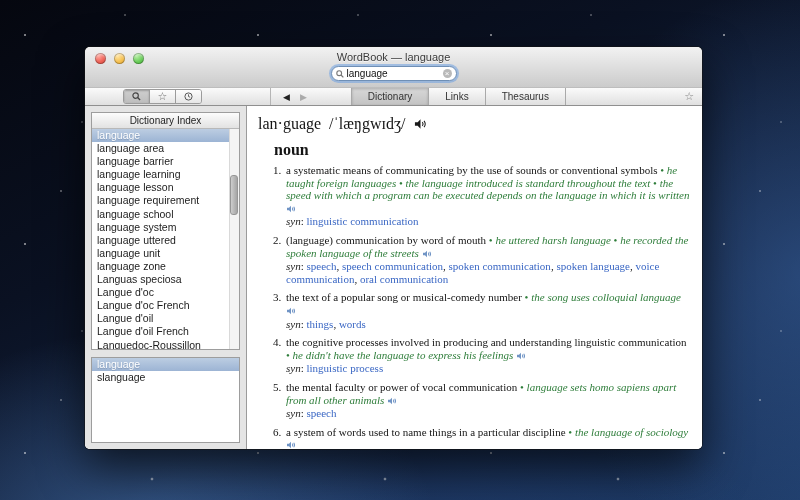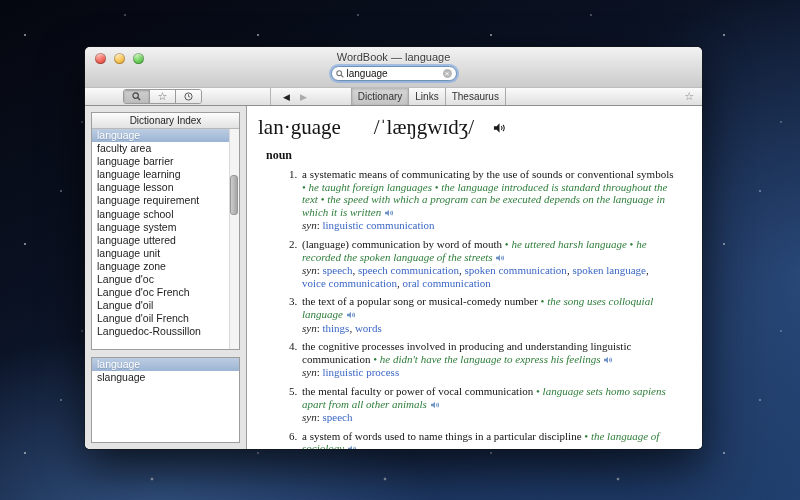--- a/index.html
+++ b/index.html
@@ -41,21 +41,21 @@
     border-bottom:1px solid #8f8f8f;display:flex;align-items:stretch;font-size:10px;color:#333;}
   .seggroup{display:flex;margin-left:38px;align-self:center;border:1px solid #9b9b9b;border-radius:3px;overflow:hidden;height:13px;}
   .seg{width:25px;display:flex;align-items:center;justify-content:center;background:linear-gradient(#fdfdfd,#e6e6e6);border-right:1px solid #9b9b9b;}
   .seg:last-child{border-right:0;}
   .seg.active{background:linear-gradient(#cfcfcf,#bdbdbd);box-shadow:inset 0 1px 2px rgba(0,0,0,.25);}
   .navarrows{display:flex;align-items:center;gap:10px;margin-left:68px;font-size:9px;}
   .navarrows .divider{width:1px;height:17px;background:#b5b5b5;margin-right:2px;}
   .arrow-back{color:#222;}
   .arrow-fwd{color:#aaa;}
   .tabbar{display:flex;align-items:stretch;margin-left:44px;}
-  .tab{display:flex;align-items:center;padding:0 6px;border-left:1px solid #a9a9a9;color:#333;}
+  .tab{display:flex;align-items:center;padding:0 16px;border-left:1px solid #a9a9a9;color:#333;}
   .tab:last-child{border-right:1px solid #a9a9a9;}
   .tab.active{background:linear-gradient(#d8d8d8,#c3c3c3);box-shadow:inset 0 1px 3px rgba(0,0,0,.2);}
   .tabsrow .spacer{flex:1;}
   .star-right{display:flex;align-items:center;margin-right:8px;color:#8a8a8a;font-size:11px;}
   .star-glyph{color:#777;font-size:11px;line-height:1;}
   
   .winbody{flex:1;display:flex;min-height:0;background:#fff;}
   .sidebar{width:149px;flex:none;background:#e4e4e4;border-right:1px solid #9a9a9a;
     padding:6px;display:flex;flex-direction:column;gap:7px;justify-content:center;}
   .panel{background:#fff;border:1px solid #9d9d9d;display:flex;flex-direction:column;overflow:hidden;}
@@ -65,25 +65,25 @@
     font-size:10px;color:#222;text-align:center;padding:2px 0;flex:none;}
   .list{position:relative;flex:1;overflow:hidden;font-size:10.5px;color:#1c1c1c;}
   .row{height:13.1px;line-height:13.1px;padding:0 5px;white-space:nowrap;overflow:hidden;}
   .row.sel{background:linear-gradient(#bccde2,#9cb4d4);color:#fff;text-shadow:0 1px 1px rgba(70,90,120,.35);}
   .vscroll{position:absolute;top:0;right:0;bottom:0;width:9px;background:#f4f4f4;border-left:1px solid #d9d9d9;}
   .vthumb{position:absolute;top:46px;right:1px;width:6px;height:38px;border-radius:3px;
     background:linear-gradient(90deg,#cdcdcd,#a5a5a5);border:1px solid #969696;}
   
   .main{flex:1;min-width:0;background:#fff;padding:9px 12px 5px 11px;
     font-family:"Liberation Serif",serif;color:#141414;display:flex;flex-direction:column;overflow:hidden;}
-  .hwline{font-size:21px;display:flex;align-items:center;gap:15px;}
-  .pron{margin-left:18px;}
+  .hwline{font-size:16px;display:flex;align-items:center;gap:5px;}
+  .pron{margin-left:3px;}
   .speaker{display:inline-flex;margin-left:4px;}
-  .pos{font-weight:bold;font-size:12px;margin:8px 8px 3px;}
-  ol.defs{margin:2px 16px 0;padding:0 0 0 26px;font-size:11px;line-height:12.6px;}
+  .pos{font-weight:bold;font-size:16px;margin:8px 16px 3px;}
+  ol.defs{margin:2px 0 0;padding:0 0 0 26px;font-size:11px;line-height:12.6px;}
   ol.defs li{margin-bottom:6px;padding-left:2px;}
   .bullet{color:#2e7d3a;}
   .ex{color:#2e7d3a;font-style:italic;}
   .audio-sm{display:inline-block;vertical-align:-1px;}
   .syn-label{font-style:italic;color:#1c1c1c;}
   .syn{color:#3a67c4;cursor:pointer;}
 </style>
 </head>
 <body>
 
@@ -143,30 +143,31 @@
       <div class="spacer"></div>
       <div class="star-right">☆</div>
     </div>
 
     <div class="winbody">
       <div class="sidebar">
         <div class="panel index">
           <div class="panel-header">Dictionary Index</div>
           <div class="list">
             <div class="row sel">language</div>
-              <div class="row">faculty area</div>
+              <div class="row">language area</div>
               <div class="row">language barrier</div>
               <div class="row">language learning</div>
               <div class="row">language lesson</div>
               <div class="row">language requirement</div>
               <div class="row">language school</div>
               <div class="row">language system</div>
               <div class="row">language uttered</div>
               <div class="row">language unit</div>
               <div class="row">language zone</div>
+              <div class="row">Languas speciosa</div>
               <div class="row">Langue d'oc</div>
               <div class="row">Langue d'oc French</div>
               <div class="row">Langue d'oil</div>
               <div class="row">Langue d'oil French</div>
               <div class="row">Languedoc-Roussillon</div>
               <div class="vscroll">
               <div class="vthumb"></div>
             </div>
           </div>
         </div>

